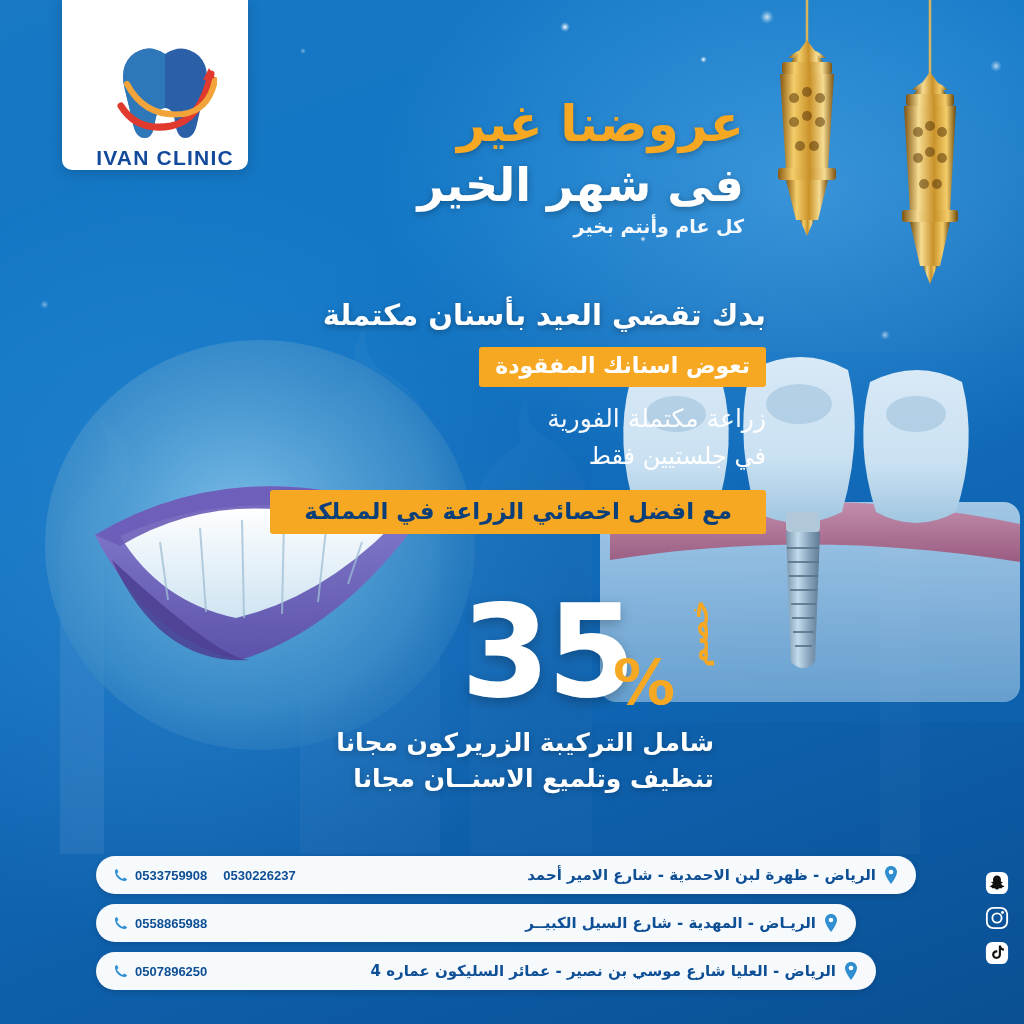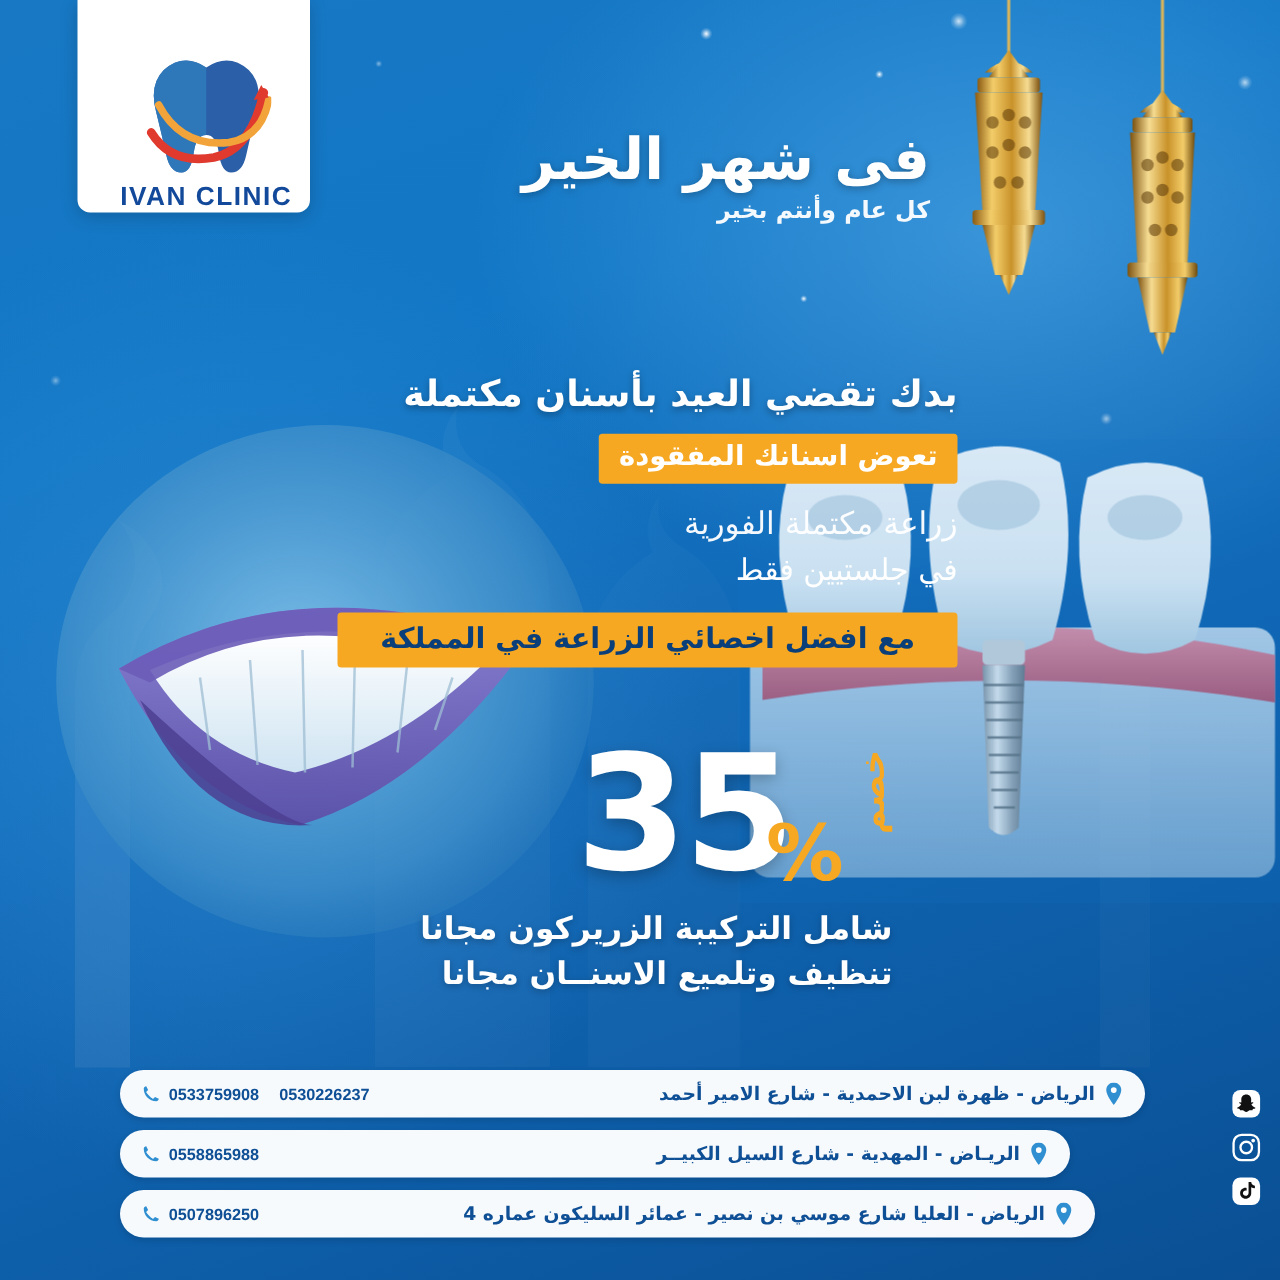--- a/index.html
+++ b/index.html
@@ -394,20 +394,21 @@
         <circle cx="70" cy="158" r="5"></circle>
       <circle cx="52" cy="184" r="5"></circle>
         <circle cx="65" cy="184" r="5"></circle>
     </g>
     <rect x="30" y="210" width="56" height="12" rx="3" fill="url(#gold2)"></rect>
     <path d="M38 222 h40 l-10 44 h-20 Z" fill="url(#gold2)"></path>
     <path d="M51 266 h14 l-7 18 Z" fill="url(#gold2)"></path>
   </svg>
 
   <div class="headline">
+    <span class="h-line1">عروضنا غير</span>
     <span class="h-line2">فى شهر الخير</span>
     <span class="h-line3">كل عام وأنتم بخير</span>
   </div>
 
   <div class="offer">
     <div class="offer-title">بدك تقضي العيد بأسنان مكتملة</div>
     <div><span class="pill">تعوض اسنانك المفقودة</span></div>
     <div class="sub1">زراعة مكتملة الفورية</div>
     <div class="sub2">في جلستيين فقط</div>
     <div><span class="pill-wide">مع افضل اخصائي الزراعة في المملكة</span></div>

